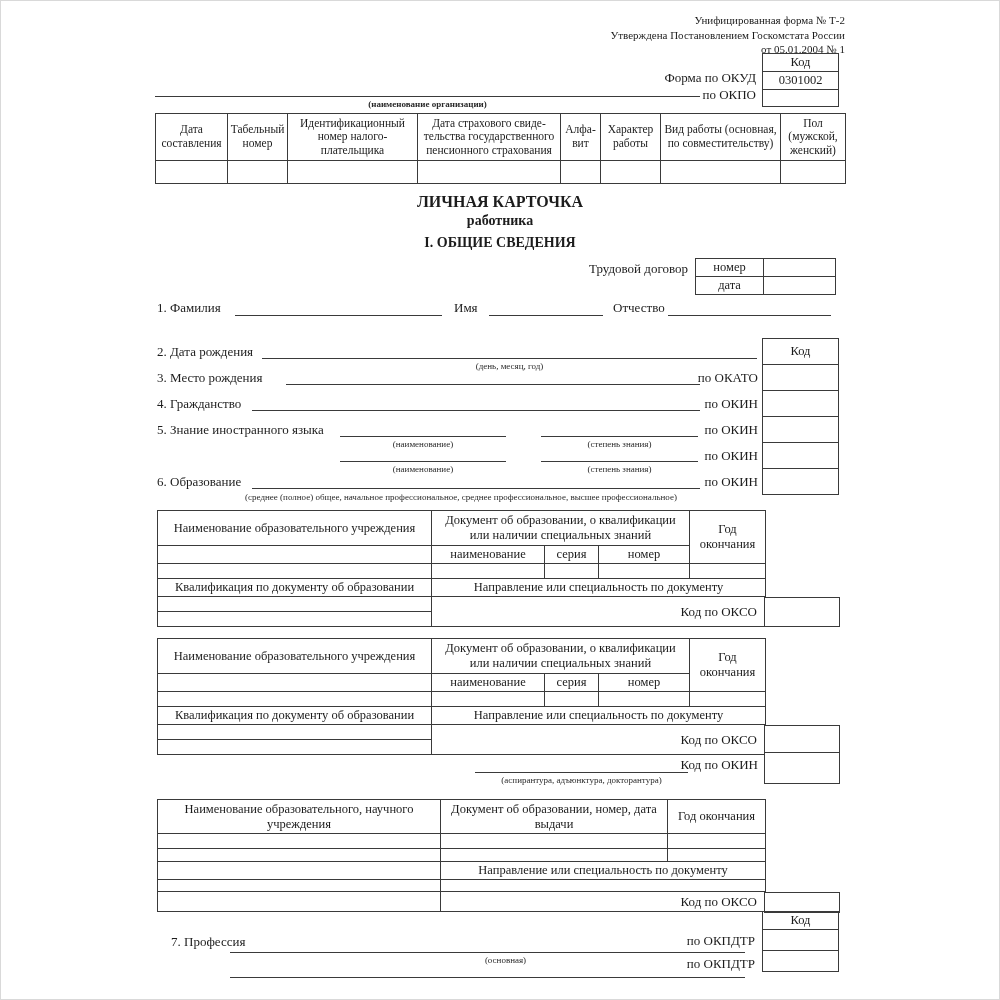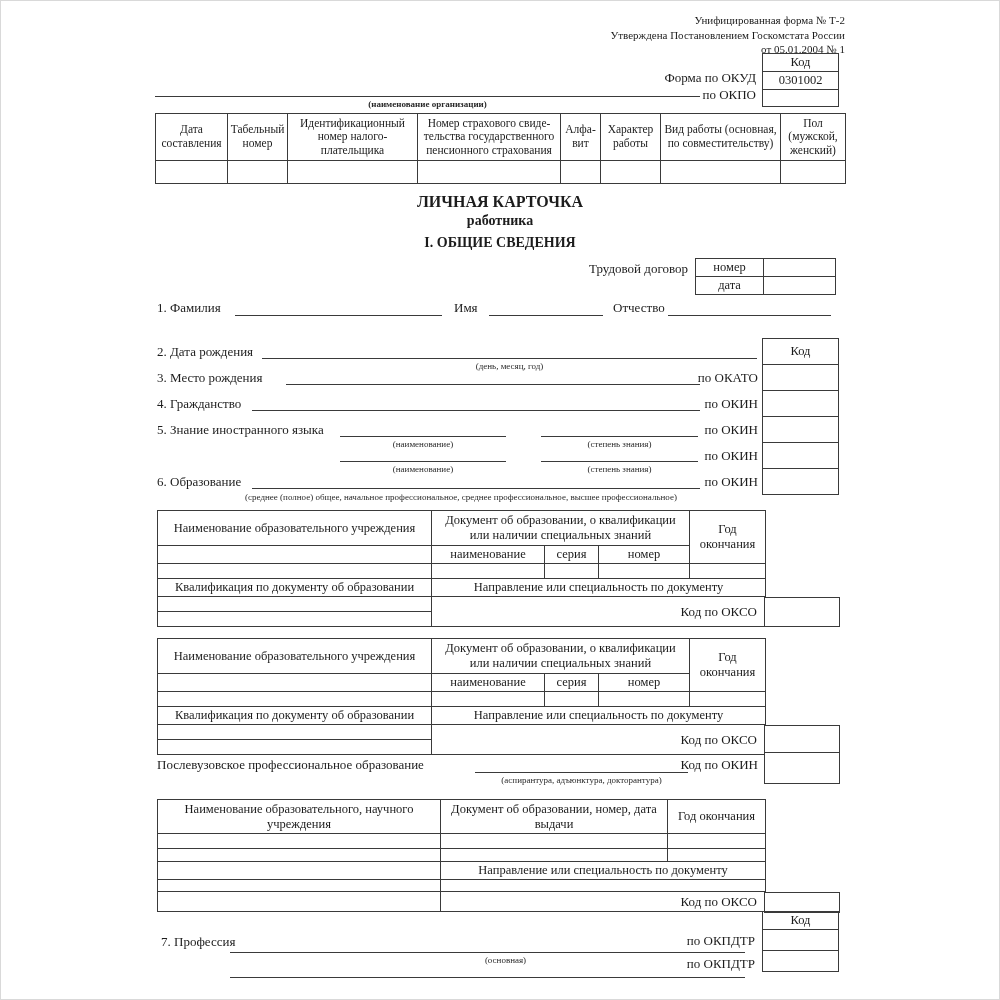--- a/index.html
+++ b/index.html
@@ -63,21 +63,21 @@
       <col style="width:40px;">
         <col style="width:60px;">
         <col style="width:120px;">
         <col style="width:65px;">
     </colgroup>
     <tbody>
         <tr style="height:47px;">
       <td>Дата составления</td>
       <td>Табельный номер</td>
       <td>Идентификационный номер налого-плательщика</td>
-      <td>Номер страхового свиде-тельства государственного пенсионного страхования</td>
+      <td>Дата страхового свиде-тельства государственного пенсионного страхования</td>
       <td>Алфа-вит</td>
       <td>Характер работы</td>
       <td>Вид работы (основная, по совместительству)</td>
       <td>Пол (мужской, женский)</td>
     </tr>
     <tr style="height:23px;">
       <td></td>
           <td></td>
       <td></td>
           <td></td>
@@ -251,21 +251,20 @@
       <td></td>
       <td colspan="4" rowspan="2" class="okso-cell">Код по ОКСО</td>
     </tr>
     <tr style="height:15px;">
           <td></td>
         </tr>
   </tbody>
     </table>
   <div class="xbox" style="left:764px;top:725px;height:28px;"></div>
 
-  <div class="lbl" style="left:157px;top:757px;">Послевузовское профессиональное образование</div>
   <div class="uline" style="left:475px;top:772px;width:213px;"></div>
   <div class="cap" style="left:475px;top:775px;width:213px;">(аспирантура, адъюнктура, докторантура)</div>
   <div class="lbl rt" style="left:630px;top:757px;width:128px;">Код по ОКИН</div>
   <div class="xbox" style="left:764px;top:752px;height:30px;"></div>
 
   <table class="abs" style="left:157px;top:799px;">
     <colgroup>
         <col style="width:283px;">
         <col style="width:227px;">
         <col style="width:98px;">
@@ -312,20 +311,20 @@
         </tr>
     <tr style="height:21px;">
           <td></td>
         </tr>
     <tr style="height:21px;">
           <td></td>
         </tr>
   </tbody>
     </table>
 
-  <div class="lbl" style="left:161px;top:934px;">7. Профессия</div>
+  <div class="lbl" style="left:171px;top:934px;">7. Профессия</div>
   <div class="uline" style="left:230px;top:952px;width:515px;"></div>
   <div class="cap" style="left:248px;top:955px;width:515px;">(основная)</div>
   <div class="lbl rt" style="left:650px;top:933px;width:105px;">по ОКПДТР</div>
   <div class="uline" style="left:230px;top:977px;width:515px;"></div>
   <div class="lbl rt" style="left:650px;top:956px;width:105px;">по ОКПДТР</div>
 
 </div>
 
 </body></html>

